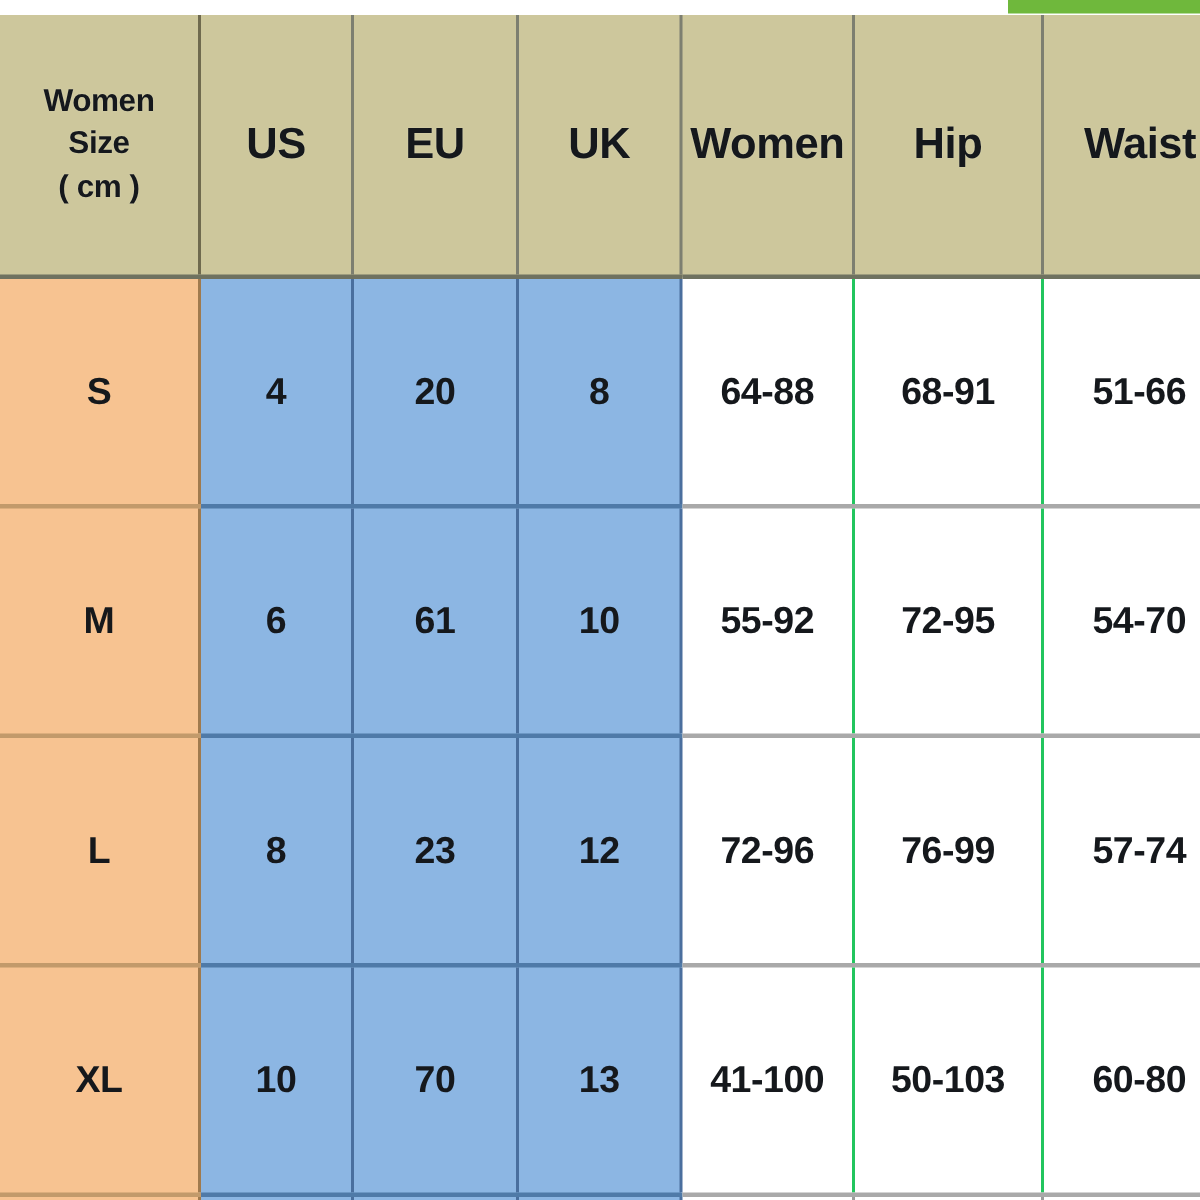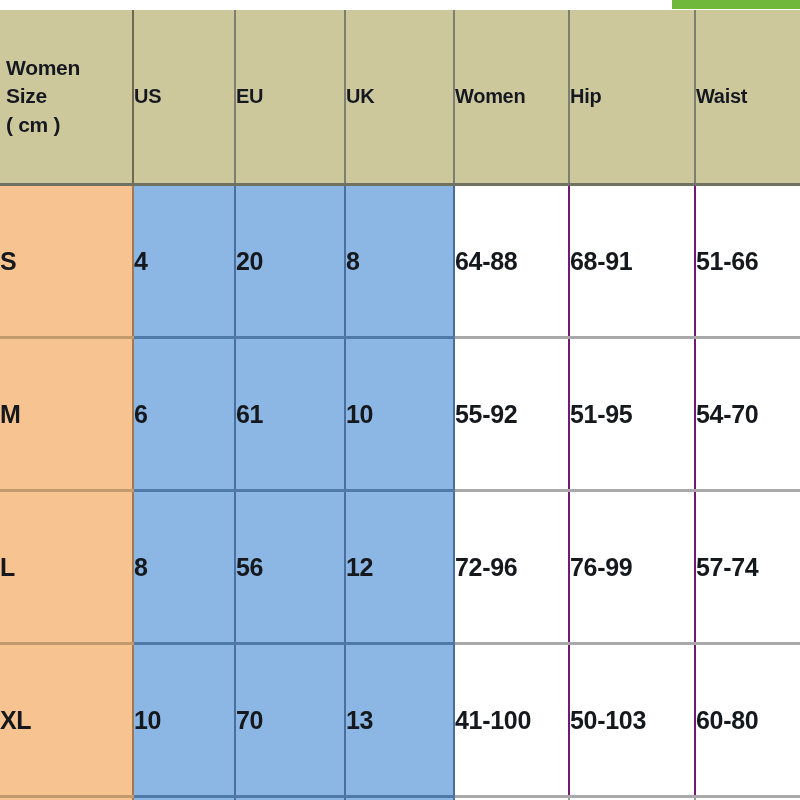--- a/index.html
+++ b/index.html
@@ -20,34 +20,35 @@
   .accent-bar{background:#6fb83c;}
 
   table.size-table{
     position:absolute;left:0px;top:10px;
     width:800px;
     border-collapse:collapse;
     table-layout:fixed;
   }
   table.size-table td{
     padding:0;
+    text-align:center;
     vertical-align:middle;
     color:#15181c;
     font-weight:bold;
     letter-spacing:-0.3px;
     border-right:2px solid #7d7f70;
   }
   table.size-table td:last-child{border-right:none;}
 
   
   tr.head-row td{
     height:173px;
     background:#cdc79c;
     border-bottom:3px solid #6f7260;
-    font-size:20px;
+    font-size:29px;
     line-height:1.35;
     text-shadow:0 0 1px rgba(255,255,255,0.35);
   }
   tr.head-row td.head-size{
     font-size:21px;
     padding:0 6px;
     border-right:2px solid #6f6a4e;
   }
 
   
@@ -62,21 +63,21 @@
     border-right:2px solid #a07a4e;
     border-bottom:3px solid #c29a6b;
   }
   tr.body-row td.col-num{
     background:#8cb6e3;
     border-right:2px solid #4a6f9e;
     border-bottom:3px solid #4f7aa8;
   }
   tr.body-row td.col-meas{
     background:#ffffff;
-    border-right:2px solid #701a75;
+    border-right:2px solid #22c55e;
   }
   tr.body-row td.col-num.first-num{
     border-left:2px solid #4a6f9e;
   }
 
   
   tr.cut-row td{
     height:60px;
     border-bottom:none;
     font-size:25px;
@@ -119,28 +120,28 @@
         <td class="col-meas">68-91</td>
         <td class="col-meas">51-66</td>
       </tr>
 
       <tr class="body-row">
         <td class="col-size">M</td>
         <td class="col-num first-num">6</td>
         <td class="col-num">61</td>
         <td class="col-num">10</td>
         <td class="col-meas">55-92</td>
-        <td class="col-meas">51-95</td>
+        <td class="col-meas">72-95</td>
         <td class="col-meas">54-70</td>
       </tr>
 
       <tr class="body-row">
         <td class="col-size">L</td>
         <td class="col-num first-num">8</td>
-        <td class="col-num">56</td>
+        <td class="col-num">23</td>
         <td class="col-num">12</td>
         <td class="col-meas">72-96</td>
         <td class="col-meas">76-99</td>
         <td class="col-meas">57-74</td>
       </tr>
 
       <tr class="body-row">
         <td class="col-size">XL</td>
         <td class="col-num first-num">10</td>
         <td class="col-num">70</td>

